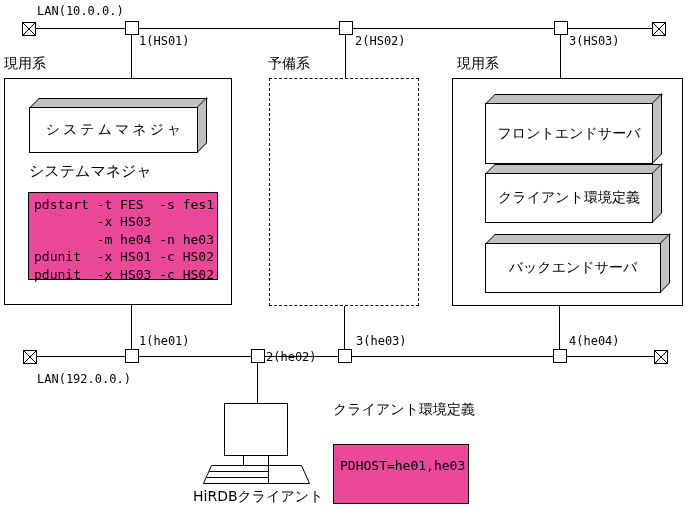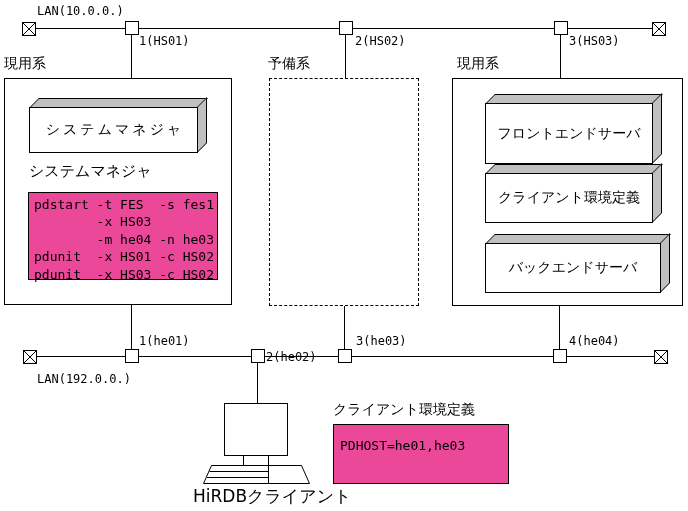--- a/index.html
+++ b/index.html
@@ -155,20 +155,20 @@
 
   <svg class="client-svg" style="left:200px;top:403px;" width="114" height="82">
     <rect x="24.5" y="0.5" width="63" height="52" fill="#fff" stroke="#000"></rect>
     <line x1="43.5" y1="52.5" x2="43.5" y2="62.5" stroke="#000"></line>
     <line x1="68.5" y1="52.5" x2="68.5" y2="62.5" stroke="#000"></line>
     <polygon points="11.5,62.5 101.5,62.5 109.5,80.5 3.5,80.5" fill="#fff" stroke="#000"></polygon>
     <line x1="9.5" y1="68.5" x2="68.5" y2="68.5" stroke="#000"></line>
     <line x1="7" y1="74.5" x2="68.5" y2="74.5" stroke="#000"></line>
     <line x1="68.5" y1="62.5" x2="68.5" y2="80.5" stroke="#000"></line>
   </svg>
-  <div class="jp-label" style="left:193px;top:489px;font-size:17px;">HiRDBクライアント</div>
+  <div class="jp-label" style="left:193px;top:489px;font-size:14px;">HiRDBクライアント</div>
 
   <div class="jp-label" style="left:333px;top:402px;text-align:right;">クライアント環境定義</div>
-  <div class="code-box" style="left:333px;top:424px;width:176px;height:60px;">
+  <div class="code-box" style="left:333px;top:444px;width:136px;height:60px;">
     <pre style="padding:12px 0 0 6px;">PDHOST=he01,he03</pre>
   </div>
 
 </div>
 
 </body></html>

